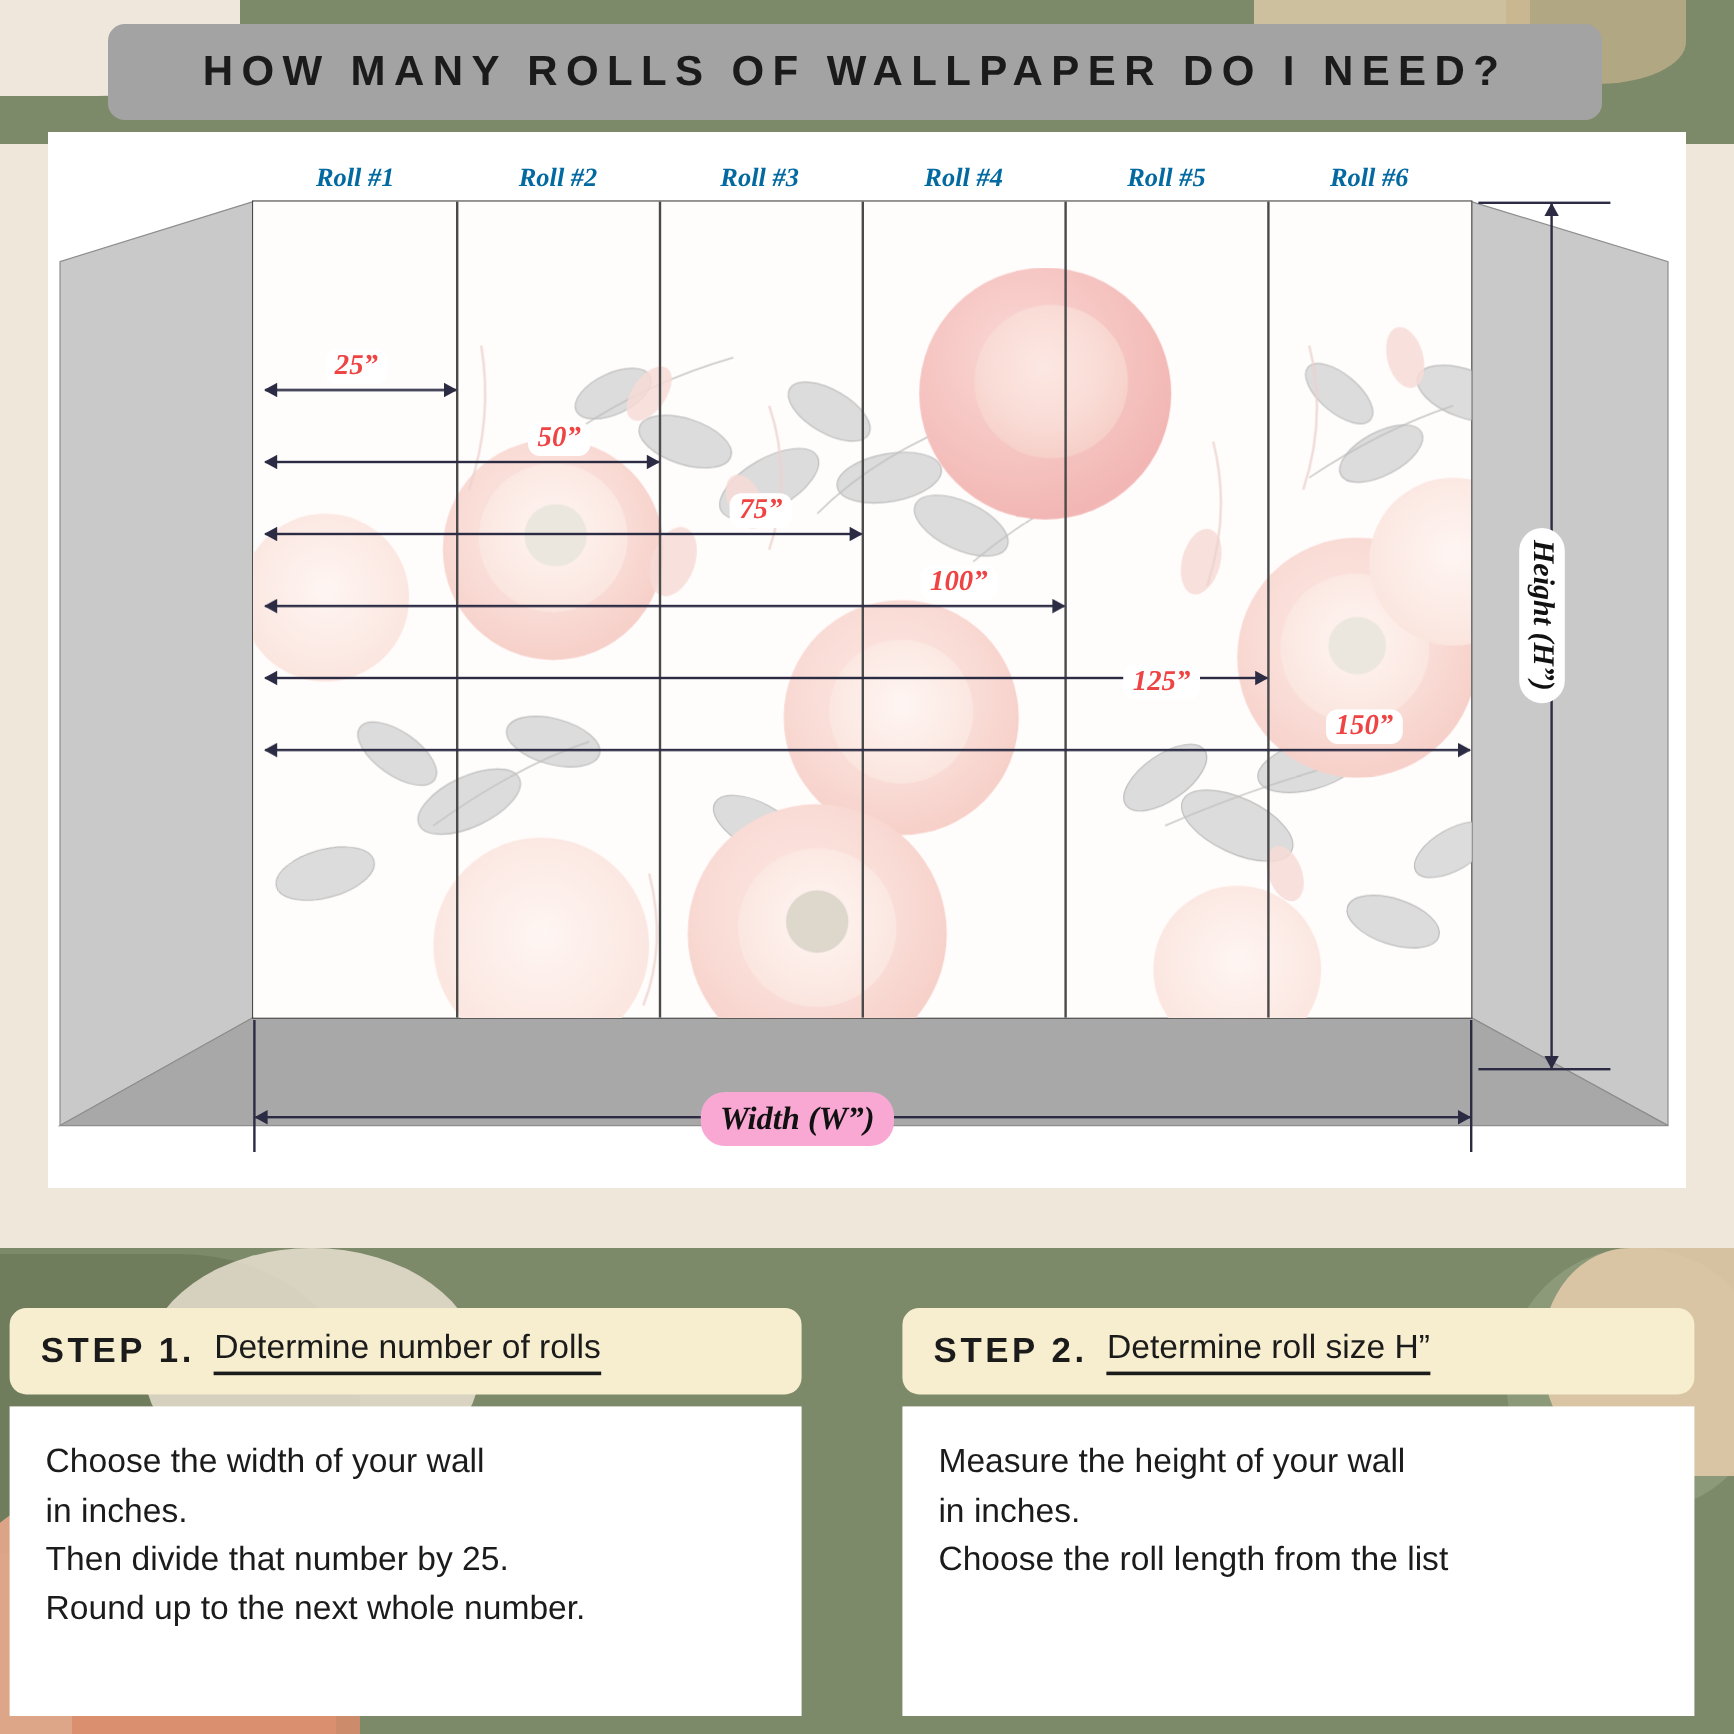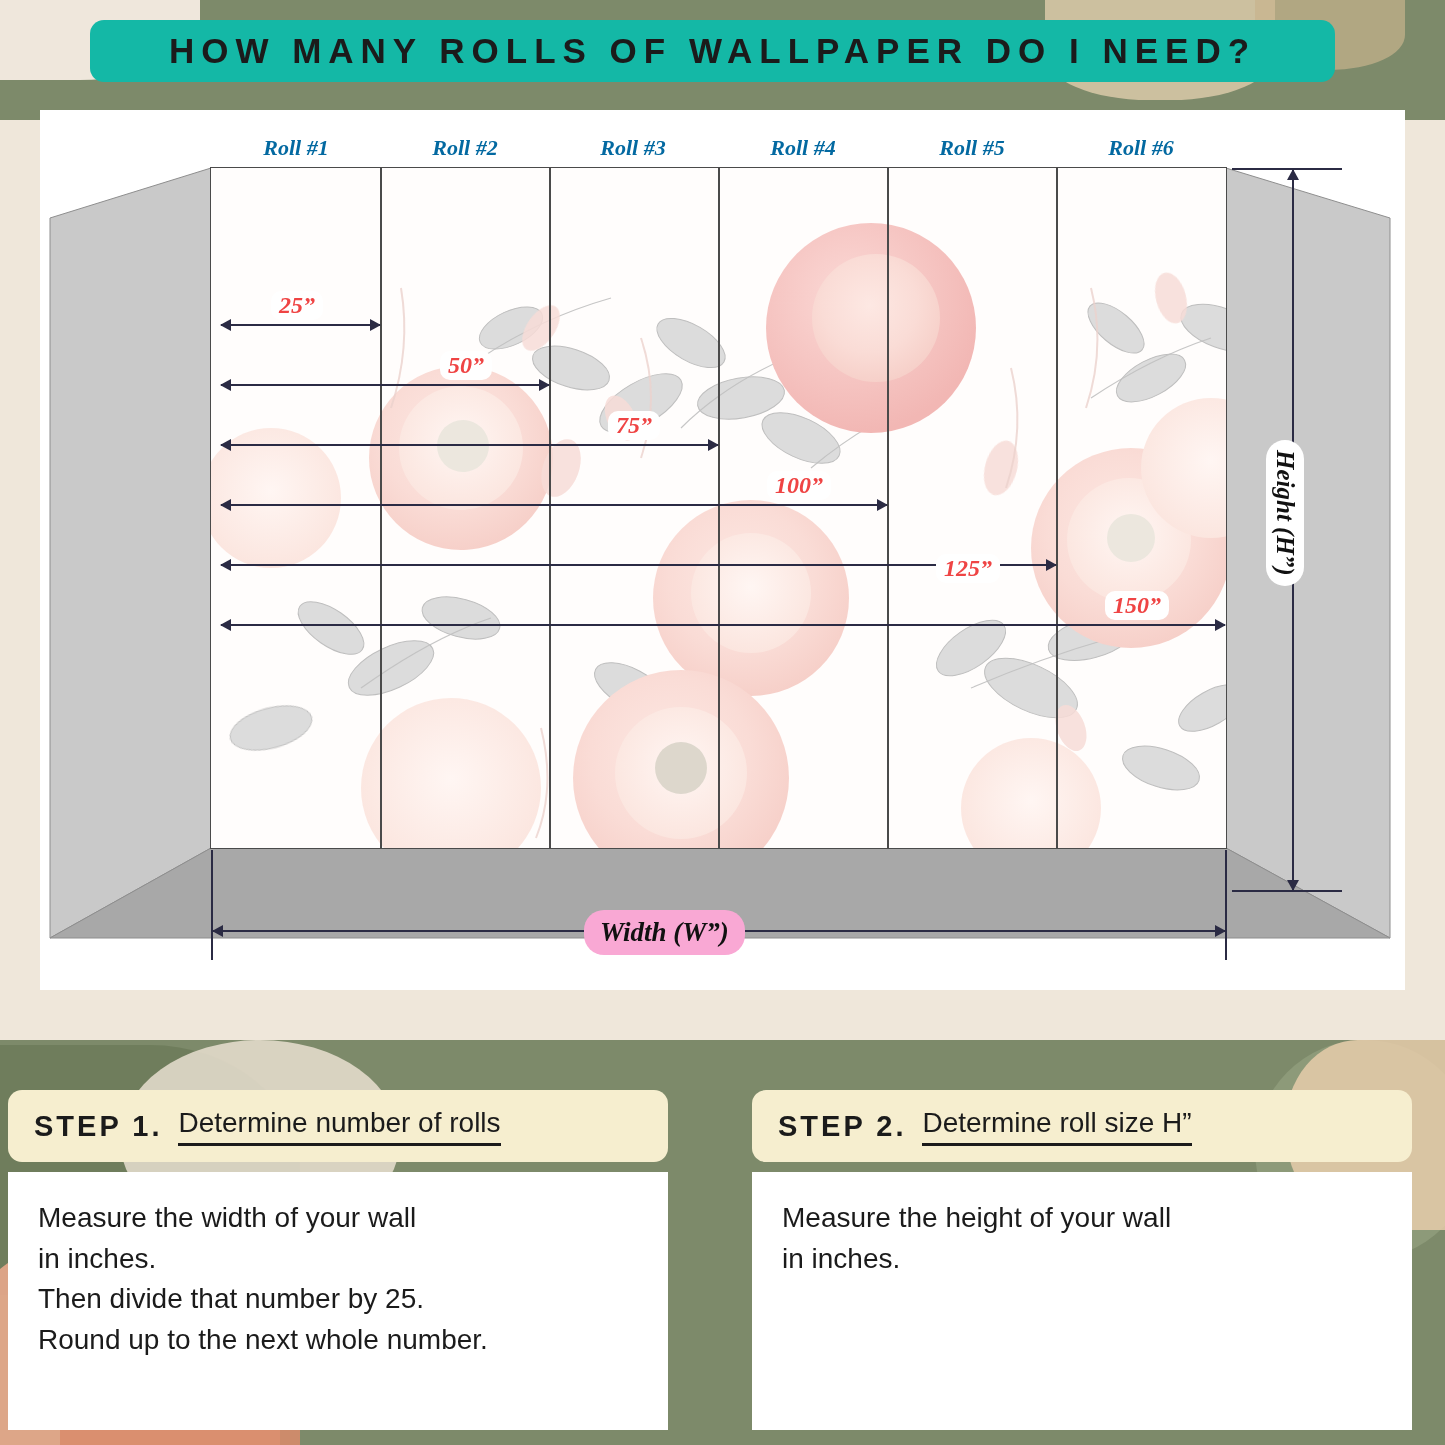--- a/index.html
+++ b/index.html
@@ -69,22 +69,22 @@
   .bg-top-tan2 {
     position: absolute; right: 40px; top: 0; width: 150px; height: 70px;
     background: #c8b48d; border-radius: 0 0 50% 50%;
     opacity: .7;
   }
 
   
   .title-pill {
     position: absolute;
     left: 90px; top: 20px;
-    width: 1245px; height: 62px;
-    background: #14b8a6;
+    width: 1245px; height: 80px;
+    background: #a3a3a3;
     border-radius: 14px;
     display: flex; align-items: center; justify-content: center;
     z-index: 6;
   }
   .title-text {
     font-family: "Liberation Sans", sans-serif;
     font-size: 35px;
     font-weight: 700;
     letter-spacing: 7px;
     color: #1b1b1b;
@@ -421,29 +421,30 @@
   <div class="meas" style="left:173px; top:820px; width:1012px;"></div>
   <div class="width-label" style="left:544px; top:800px;">Width (W”)</div>
 </div>
 
 <div class="step-card step-left">
   <div class="step-head">
     <span class="step-num">STEP 1.</span>
     <span class="step-sub">Determine number of rolls</span>
   </div>
   <div class="step-body">
-    <div class="step-line">Measure the width of your wall</div>
+    <div class="step-line">Choose the width of your wall</div>
     <div class="step-line">in inches.</div>
     <div class="step-line">Then divide that number by 25.</div>
     <div class="step-line">Round up to the next whole number.</div>
   </div>
 </div>
 
 <div class="step-card step-right">
   <div class="step-head">
     <span class="step-num">STEP 2.</span>
     <span class="step-sub">Determine roll size H”</span>
   </div>
   <div class="step-body">
     <div class="step-line">Measure the height of your wall</div>
     <div class="step-line">in inches.</div>
+    <div class="step-line">Choose the roll length from the list</div>
   </div>
 </div>
 
 </body></html>

